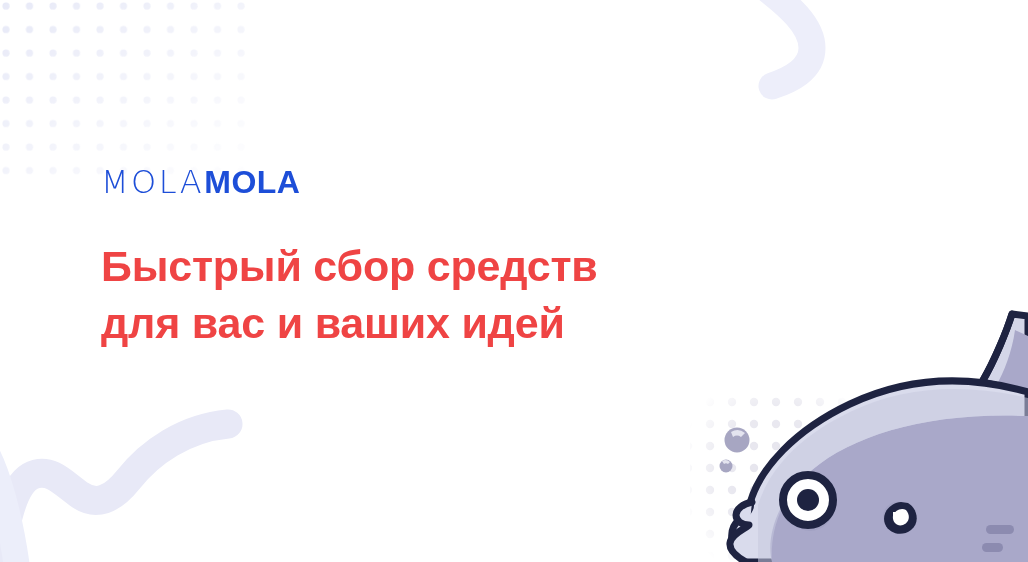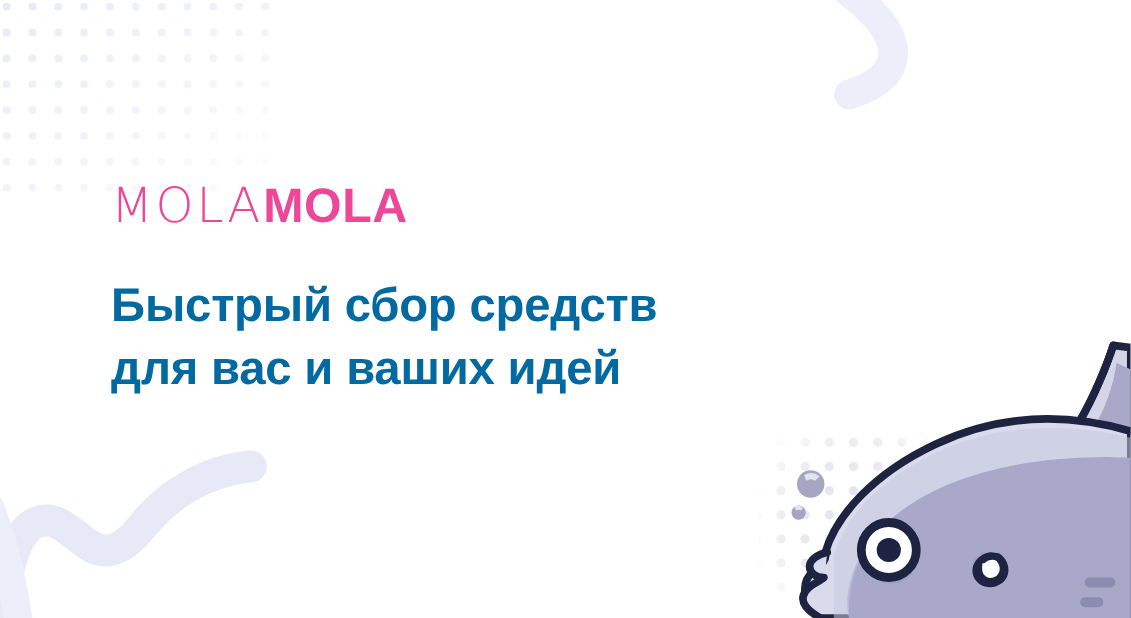--- a/index.html
+++ b/index.html
@@ -27,42 +27,42 @@
   .bg-svg { position: absolute; left: 0; top: 0; }
 
   
   .content {
     position: absolute;
     left: 101px;
     top: 166px;
     z-index: 5;
   }
   .logo {
-    font-size: 44px;
+    font-size: 32px;
     letter-spacing: 1.5px;
     line-height: 1;
-    color: #ec4899;
+    color: #1d4ed8;
     white-space: nowrap;
     margin: 0 0 40px 0;
     display: block;
   }
   .logo .logo-light {
     font-weight: 300;
     font-family: "DejaVu Sans", sans-serif;
     letter-spacing: 2.5px;
   }
   .logo .logo-bold {
     font-weight: 700;
     letter-spacing: 0.5px;
   }
   .headline {
     font-size: 43px;
     font-weight: 700;
     line-height: 1.32;
-    color: #0369a1;
+    color: #ef4444;
     margin: 0;
     letter-spacing: -0.2px;
     white-space: pre-line;
   }
 </style>
 </head>
 <body>
 
 <div class="stage">
 

